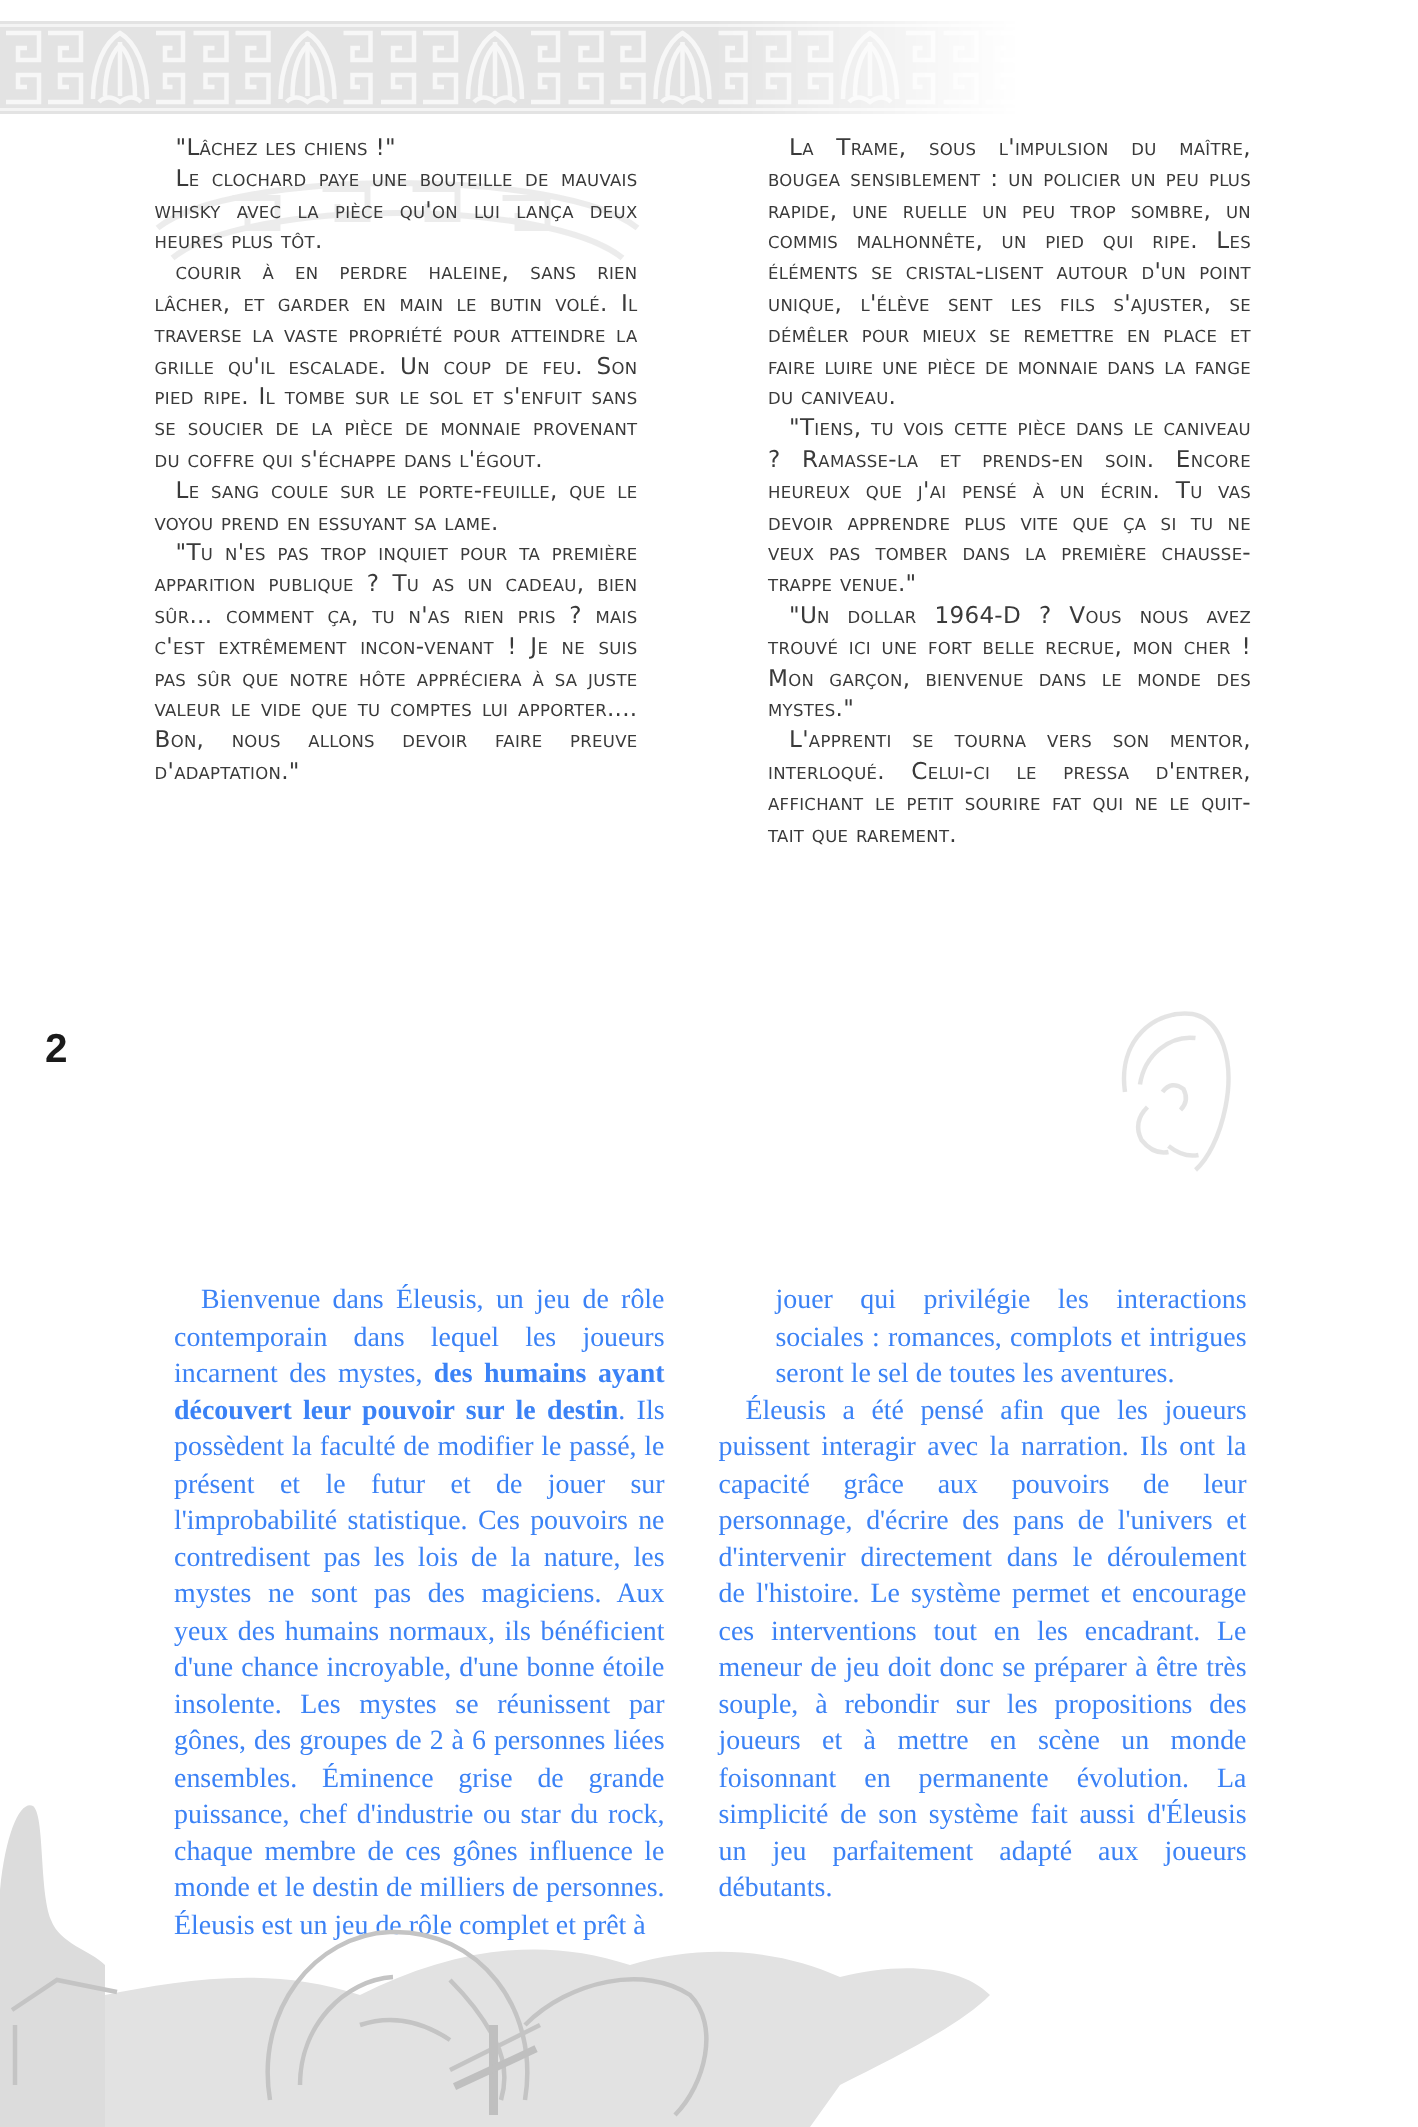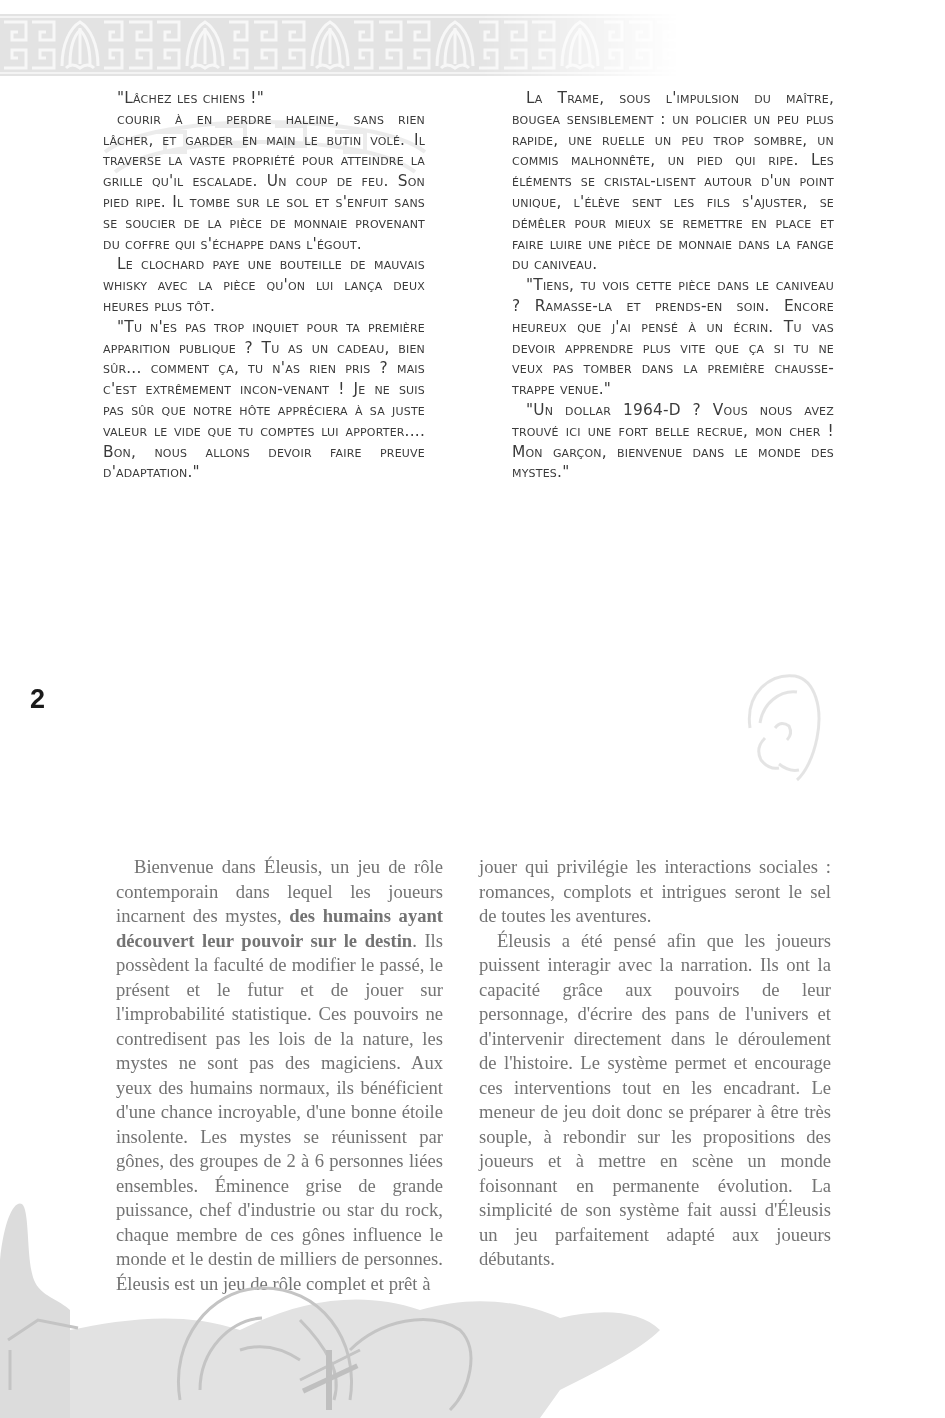--- a/index.html
+++ b/index.html
@@ -68,27 +68,27 @@
       color: #1a1a1a;
     }
 
     
     .body-col {
       position: absolute;
       top: 855px;
       font-family: "Liberation Serif", serif;
       font-size: 18.6px;
       line-height: 24.5px;
-      color: #737373;
+      color: #3b82f6;
       text-align: justify;
     }
     .body-col.left  { left: 116px; width: 327px; }
     .body-col.right { left: 479px; width: 352px; }
     .body-col p { margin: 0; text-indent: 18px; }
-    .body-col p.noindent { text-indent: 0; }
+    .body-col p.noindent { text-indent: 0; margin-left: 38px; }
     .body-col b { font-weight: bold; }
 
     
     .warrior-head {
       position: absolute;
       left: 735px; top: 668px;
       width: 90px; height: 120px;
       opacity: 0.22;
     }
     .bottom-art {
@@ -136,29 +136,31 @@
       <path d="M20 80 C70 40 270 40 320 80"></path>
       <path d="M60 40 h30 v20 h-20 v-10"></path>
       <path d="M120 34 h30 v20 h-20 v-10"></path>
       <path d="M180 34 h30 v20 h-20 v-10"></path>
       <path d="M240 40 h30 v20 h-20 v-10"></path>
     </g>
   </svg>
 
   <div class="story-col left">
     <p>"Lâchez les chiens !"</p>
+    <p>Le clochard paye une bouteille de mauvais whisky avec la pièce qu'on lui lança deux heures plus tôt.</p>
     <p>courir à en perdre haleine, sans rien lâcher, et garder en main le butin volé. Il traverse la vaste propriété pour atteindre la grille qu'il escalade. Un coup de feu. Son pied ripe. Il tombe sur le sol et s'enfuit sans se soucier de la pièce de monnaie provenant du coffre qui s'échappe dans l'égout.</p>
-    <p>Le clochard paye une bouteille de mauvais whisky avec la pièce qu'on lui lança deux heures plus tôt.</p>
+    <p>Le sang coule sur le porte-feuille, que le voyou prend en essuyant sa lame.</p>
     <p>"Tu n'es pas trop inquiet pour ta première apparition publique ? Tu as un cadeau, bien sûr... comment ça, tu n'as rien pris ? mais c'est extrêmement incon-venant ! Je ne suis pas sûr que notre hôte appréciera à sa juste valeur le vide que tu comptes lui apporter.... Bon, nous allons devoir faire preuve d'adaptation."</p>
   </div>
 
   <div class="story-col right">
     <p>La Trame, sous l'impulsion du maître, bougea sensiblement : un policier un peu plus rapide, une ruelle un peu trop sombre, un commis malhonnête, un pied qui ripe. Les éléments se cristal-lisent autour d'un point unique, l'élève sent les fils s'ajuster, se démêler pour mieux se remettre en place et faire luire une pièce de monnaie dans la fange du caniveau.</p>
     <p>"Tiens, tu vois cette pièce dans le caniveau ? Ramasse-la et prends-en soin. Encore heureux que j'ai pensé à un écrin. Tu vas devoir apprendre plus vite que ça si tu ne veux pas tomber dans la première chausse-trappe venue."</p>
     <p>"Un dollar 1964-D ? Vous nous avez trouvé ici une fort belle recrue, mon cher ! Mon garçon, bienvenue dans le monde des mystes."</p>
+    <p>L'apprenti se tourna vers son mentor, interloqué. Celui-ci le pressa d'entrer, affichant le petit sourire fat qui ne le quit-tait que rarement.</p>
   </div>
 
   <div class="page-number">2</div>
 
   <svg class="warrior-head" viewBox="0 0 90 120" xmlns="http://www.w3.org/2000/svg">
     <g fill="none" stroke="#8a8a8a" stroke-width="3">
       <path d="M15 60 C10 25 35 5 60 8 C80 12 88 40 82 70 C78 90 70 105 62 112"></path>
       <path d="M25 55 C28 35 45 22 62 24"></path>
       <path d="M30 70 q-10 10 -4 22 q8 10 18 8"></path>
       <path d="M40 60 q6 -8 14 -2 q4 8 -2 14"></path>

